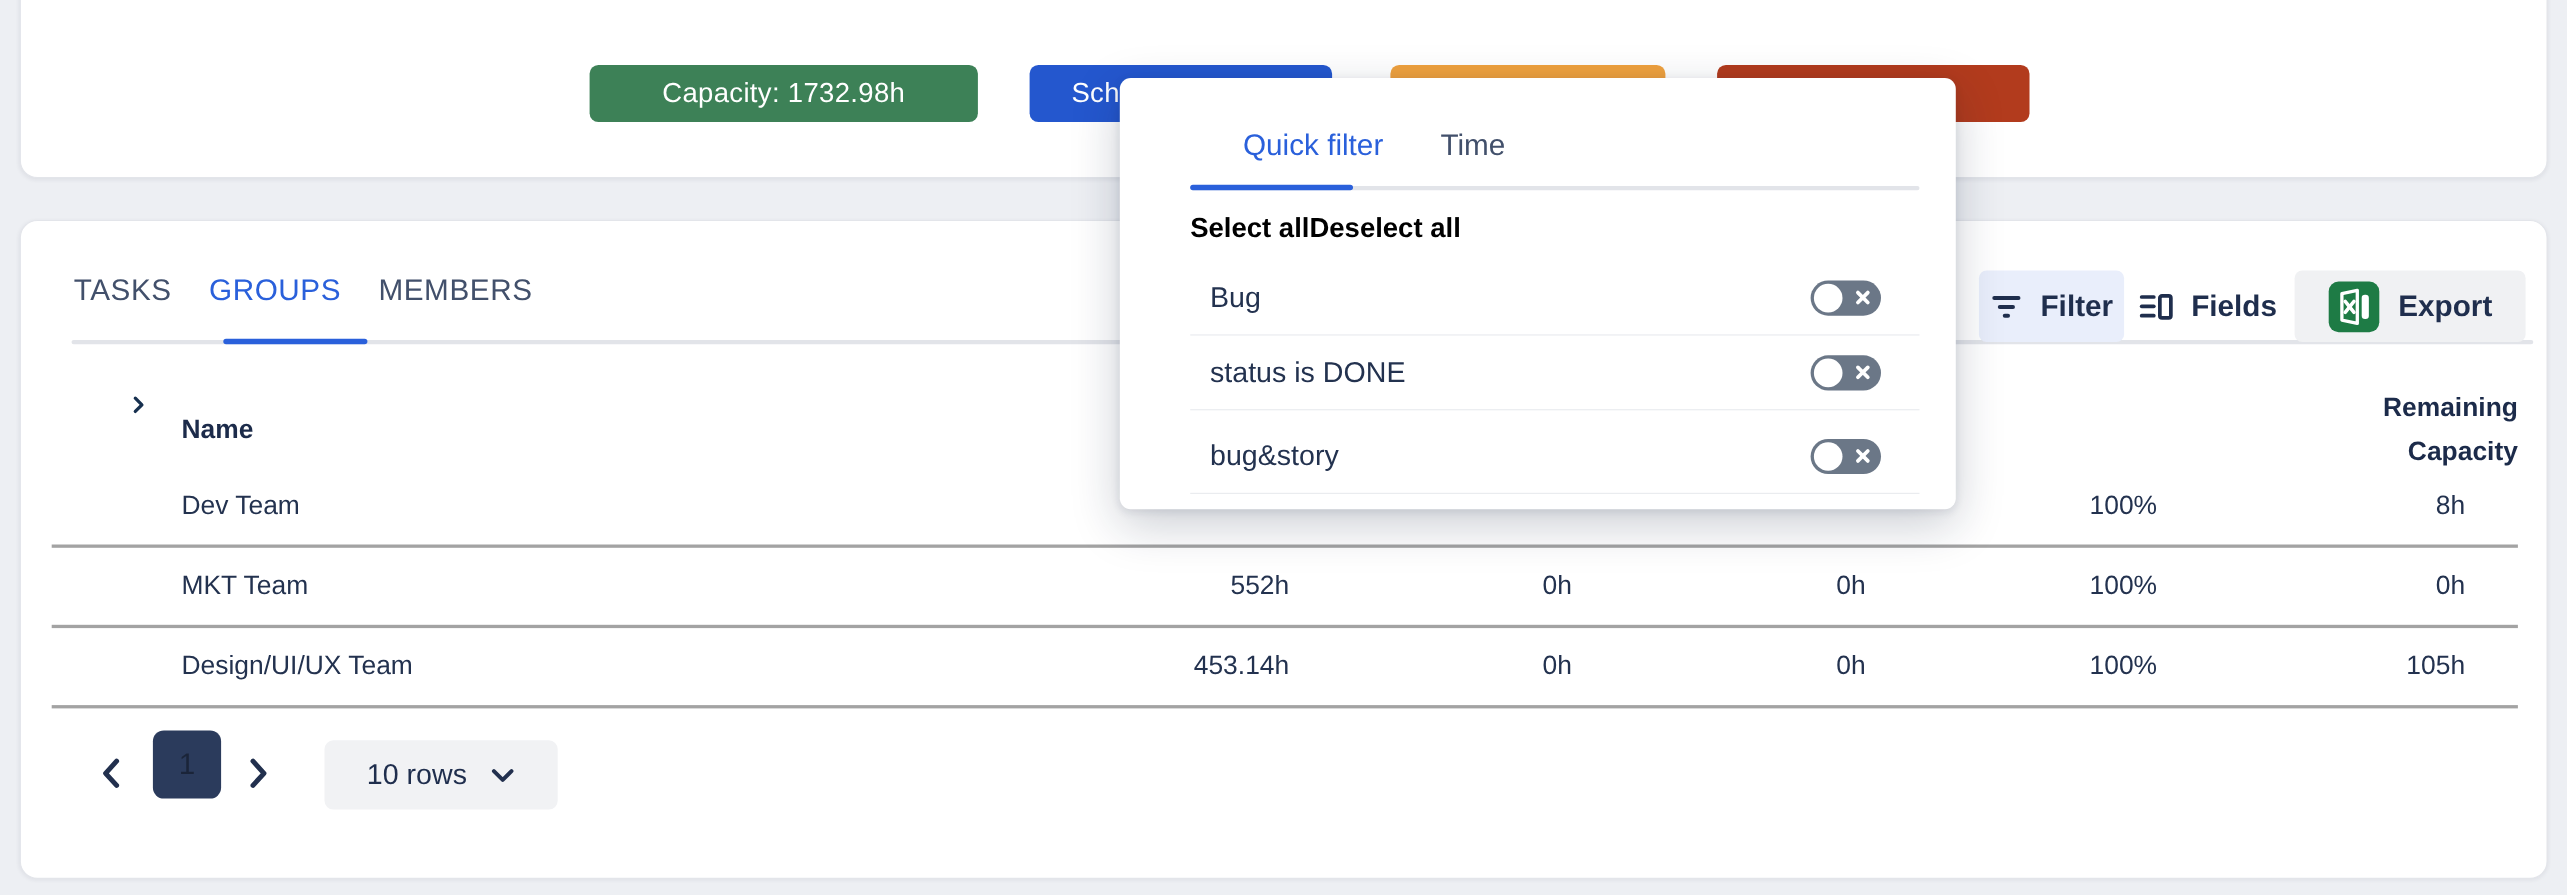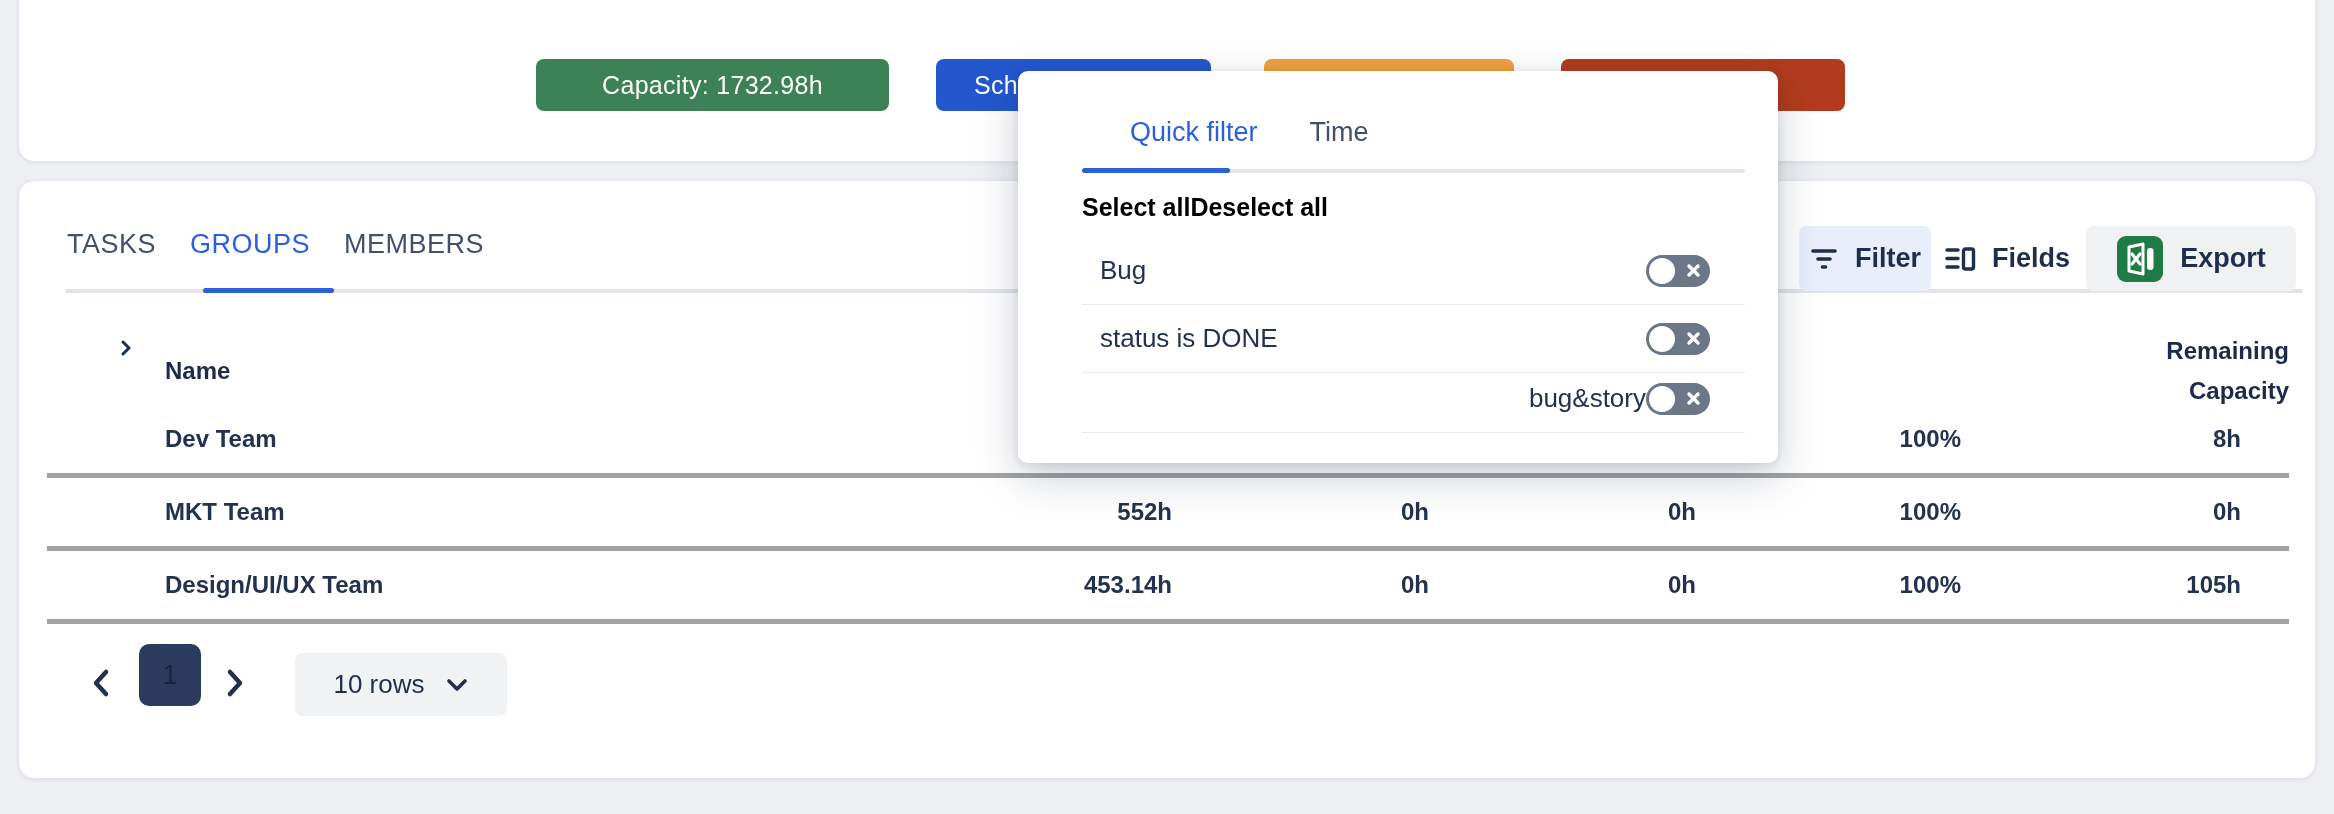--- a/index.html
+++ b/index.html
@@ -9,21 +9,21 @@
     font-family:"Liberation Sans", sans-serif;
     position:relative;overflow:hidden;
     color:#1F2E4D;
   }
   .card{
     position:absolute;background:#fff;
     border:1px solid #E3E5EA;border-radius:16px;
     box-shadow:0 1px 4px rgba(25,35,60,.07);
   }
   #card-top{left:18px;top:-24px;width:2296px;height:184px;}
-  #card-main{left:18px;top:180px;width:2296px;height:597px;}
+  #card-main{left:18px;top:200px;width:2296px;height:597px;}
 
   
   .tbtn{
     position:absolute;top:82px;height:52px;border-radius:8px;
     display:flex;align-items:center;justify-content:center;
     color:#fff;font-size:25px;font-weight:500;letter-spacing:.3px;
   }
   #btn-capacity{left:517px;width:353px;background:#3D8157;}
   #btn-schedule{left:917px;width:275px;background:#2457CE;justify-content:flex-start;padding-left:38px;box-sizing:border-box;}
   #btn-orange{left:1245px;width:250px;background:#EFA13E;}
@@ -53,21 +53,21 @@
     font-size:24px;color:#23324F;
   }
   .c-name{flex:1;padding-left:118px;text-align:left;}
   .c1{width:413px;text-align:right;}
   .c2{width:257px;text-align:right;}
   .c3{width:267px;text-align:right;}
   .c4{width:265px;text-align:right;}
   .c5{width:328px;text-align:right;padding-right:48px;box-sizing:border-box;}
   #header-row{top:140px;height:100px;font-weight:700;color:#1C2B4A;}
   #header-row .c4{line-height:40px;}
-  .drow{height:73px;border-bottom:5px solid #a3a3a3;font-weight:bold;}
+  .drow{height:73px;border-bottom:3px solid #a3a3a3;}
   #row-0{top:224px;}
   #row-1{top:297px;}
   #row-2{top:370px;}
   #expand-chevron{position:absolute;left:96px;top:156px;}
 
   
   .pag-chevron{position:absolute;top:480px;width:40px;height:44px;display:flex;align-items:center;justify-content:center;}
   #page-prev{left:62px;}
   #page-next{left:196px;}
   #page-box{
@@ -98,21 +98,21 @@
     font-size:25px;font-weight:700;color:#000000;
   }
   .pop-item{
     position:absolute;left:64px;width:663px;height:68px;
     display:flex;align-items:center;justify-content:space-between;
     border-bottom:1px solid #E8EAEE;font-size:26px;color:#23324F;
     box-sizing:border-box;padding-left:18px;
   }
   #pop-item-0{top:166px;}
   #pop-item-1{top:234px;}
-  #pop-item-2{top:294px;justify-content:flex-end;}
+  #pop-item-2{top:310px;}
   .toggle{
     width:64px;height:32px;background:#6B7787;border-radius:16px;
     position:relative;margin-right:35px;flex:none;
   }
   .toggle .knob{
     position:absolute;left:3px;top:3px;width:26px;height:26px;background:#fff;border-radius:50%;
   }
   .toggle .x{
     position:absolute;right:9px;top:8px;
   }

